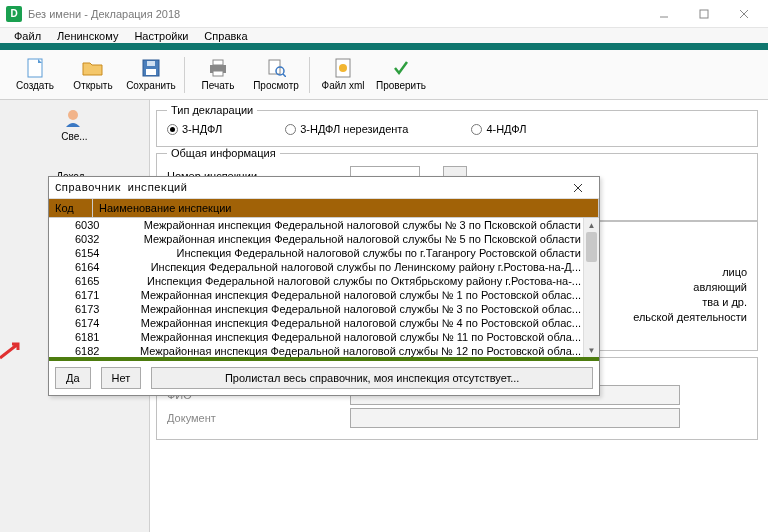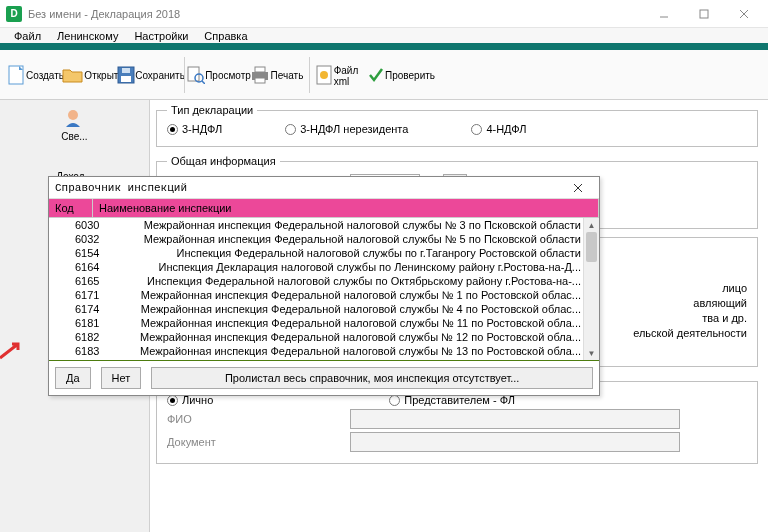--- a/index.html
+++ b/index.html
@@ -12,68 +12,68 @@
   .titlebar .title { color: #7a7a7a; flex: 1; }
   .titlebar .win-btns { display: flex; }
   .titlebar .win-btn { width: 40px; height: 24px; display: flex; align-items: center; justify-content: center; color: #888; }
 
   
   .menubar { height: 22px; display: flex; align-items: center; padding: 0 6px; border-bottom: 7px solid #0f766e; background: #f7f7f7; }
   .menubar .menu-item { padding: 2px 8px; cursor: default; }
 
   
   .toolbar { height: 50px; display: flex; align-items: center; padding: 2px 6px; border-bottom: 1px solid #d0d0d0; background: #fafafa; gap: 0; }
-  .toolbar .tb-btn { display: flex; align-items: center; justify-content: center; width: 58px; height: 46px; cursor: default; }
+  .toolbar .tb-btn { display: flex; flex-direction: column; align-items: center; justify-content: center; width: 58px; height: 46px; cursor: default; }
   .toolbar .tb-btn .ic { width: 22px; height: 20px; display: flex; align-items: center; justify-content: center; }
   .toolbar .tb-btn .lbl { font-size: 10px; margin-top: 2px; }
   .toolbar .sep { width: 1px; height: 36px; background: #d0d0d0; margin: 0 4px; }
 
   
   .main { display: flex; height: calc(100% - 100px); }
   .sidebar { width: 150px; background: #f0f0f0; border-right: 1px solid #d0d0d0; }
   .side-item { height: 50px; display: flex; flex-direction: column; align-items: center; justify-content: center; border: 1px solid transparent; }
   .side-item.active { background: #e4ecf5; border: 1px solid #7aa3cc; }
   .side-item .si-icon { width: 24px; height: 20px; }
   .side-item .si-lbl { font-size: 10px; margin-top: 2px; text-align: center; }
 
   .content { flex: 1; padding: 4px 10px 4px 6px; overflow: hidden; }
-  fieldset { border: 1px solid #c0c0c0; margin: 0 0 8px 0; padding: 4px 10px 8px 10px; }
+  fieldset { border: 1px solid #c0c0c0; margin: 0 0 0 0; padding: 4px 10px 8px 10px; }
   legend { padding: 0 4px; color: #000; font-size: 11px; }
   .row { display: flex; align-items: center; margin: 3px 0; gap: 23px; }
   .row label.fld { width: 160px; }
   .radio { display: inline-flex; align-items: center; gap: 4px; margin-right: 40px; }
   .radio .dot { width: 11px; height: 11px; border: 1px solid #777; border-radius: 50%; display: inline-flex; align-items: center; justify-content: center; }
   .radio .dot.sel::after { content: ""; width: 5px; height: 5px; background: #000; border-radius: 50%; }
   input.txt { height: 20px; border: 1px solid #aaa; padding: 1px 3px; font-family: inherit; font-size: 11px; }
   .btn-dots { width: 24px; height: 20px; border: 1px solid #aaa; background: #efefef; display: inline-flex; align-items: center; justify-content: center; }
   .spinner { display: inline-flex; }
   .spinner input { width: 32px; }
   .spinner .spins { display: flex; flex-direction: column; border: 1px solid #aaa; border-left: none; }
   .spinner .sp { width: 14px; height: 9px; display: flex; align-items: center; justify-content: center; font-size: 7px; line-height: 1; background: #efefef; }
 
   .arrow-hint { position: absolute; left: 0; top: 342px; width: 24px; height: 18px; }
 
   
   .modal { position: absolute; left: 48px; top: 176px; width: 552px; height: 220px; background: #fff; border: 1px solid #888; box-shadow: 2px 2px 4px rgba(0,0,0,0.15); display: flex; flex-direction: column; }
   .modal .m-title { height: 22px; background: #fff; border-bottom: 1px solid #ddd; display: flex; align-items: center; padding: 0 6px; font-family: Liberation Mono, monospace; }
   .modal .m-title .t { flex: 1; }
   .modal .m-title .x { width: 20px; text-align: center; color: #333; }
-  .modal .headers { display: flex; background: #ec4899; border-bottom: 1px solid #ccc; align-items: center; }
+  .modal .headers { display: flex; background: #a16207; border-bottom: 1px solid #ccc; align-items: center; }
   .modal .headers .h { padding: 3px 6px; border-right: 1px solid #ccc; }
   .modal .headers .h.code { width: 44px; }
   .modal .list { flex: 1; overflow: hidden; position: relative; }
   .modal .list .row-item { display: flex; padding: 0 0 0 0; height: 14px; line-height: 14px; margin-left: 20px; }
   .modal .list .row-item .c1 { width: 44px; padding-left: 6px; }
   .modal .list .row-item .c2 { flex: 1; white-space: nowrap; overflow: hidden; text-overflow: ellipsis; padding-right: 18px; text-align: right; }
   .modal .scrollbar { position: absolute; right: 0; top: 0; bottom: 0; width: 16px; background: #f0f0f0; border-left: 1px solid #ddd; }
   .modal .scrollbar .thumb { position: absolute; left: 2px; right: 2px; top: 14px; height: 30px; background: #c8c8c8; border-radius: 2px; }
   .modal .scrollbar .arr { position: absolute; left: 0; right: 0; height: 14px; display: flex; align-items: center; justify-content: center; font-size: 8px; color: #666; }
   .modal .scrollbar .arr.up { top: 0; }
   .modal .scrollbar .arr.dn { bottom: 0; }
-  .modal .btns { display: flex; gap: 10px; padding: 6px; border-top: 1px solid #4d7c0f; }
+  .modal .btns { display: flex; gap: 10px; padding: 6px; border-top: 4px solid #4d7c0f; }
   .modal .btns button { height: 22px; border: 1px solid #aaa; background: #efefef; font-family: inherit; font-size: 11px; padding: 0 10px; }
   .modal .btns .long { flex: 1; text-align: center; overflow: hidden; text-overflow: ellipsis; white-space: nowrap; }
 
   
   svg { display: block; }
 </style>
 </head>
 <body>
 
 <div class="titlebar">
@@ -131,36 +131,36 @@
           <rect x="4" y="10" width="10" height="6" fill="#fff"></rect>
           <rect x="5" y="2" width="8" height="5" fill="#cfe0f2"></rect>
         </svg>
       </span>
     <span class="lbl">Сохранить</span>
   </div>
   <div class="sep"></div>
   <div class="tb-btn">
     <span class="ic">
         <svg width="20" height="18">
+          <rect x="2" y="6" width="16" height="8" fill="#888"></rect>
+          <rect x="5" y="1" width="10" height="5" fill="#fff" stroke="#888"></rect>
+          <rect x="5" y="12" width="10" height="5" fill="#fff" stroke="#888"></rect>
+        </svg>
+      </span>
+    <span class="lbl">Печать</span>
+  </div>
+  <div class="tb-btn">
+    <span class="ic">
+        <svg width="20" height="18">
           <rect x="3" y="1" width="11" height="14" fill="#fff" stroke="#888"></rect>
           <circle cx="14" cy="12" r="4" fill="none" stroke="#3a78c3" stroke-width="1.5"></circle>
           <line x1="17" y1="15" x2="20" y2="18" stroke="#3a78c3" stroke-width="1.5"></line>
         </svg>
       </span>
     <span class="lbl">Просмотр</span>
-  </div>
-  <div class="tb-btn">
-    <span class="ic">
-        <svg width="20" height="18">
-          <rect x="2" y="6" width="16" height="8" fill="#888"></rect>
-          <rect x="5" y="1" width="10" height="5" fill="#fff" stroke="#888"></rect>
-          <rect x="5" y="12" width="10" height="5" fill="#fff" stroke="#888"></rect>
-        </svg>
-      </span>
-    <span class="lbl">Печать</span>
   </div>
   <div class="sep"></div>
   <div class="tb-btn">
     <span class="ic">
         <svg width="18" height="20">
           <rect x="2" y="1" width="14" height="18" fill="#fff" stroke="#888"></rect>
           <circle cx="9" cy="10" r="4" fill="#f2b632"></circle>
         </svg>
       </span>
     <span class="lbl">Файл xml</span>
@@ -304,29 +304,33 @@
       <div class="row-item">
         <span class="c1">6032</span>
         <span class="c2">Межрайонная инспекция Федеральной налоговой службы № 5 по Псковской области</span>
       </div>
       <div class="row-item">
         <span class="c1">6154</span>
         <span class="c2">Инспекция Федеральной налоговой службы по г.Таганрогу Ростовской области</span>
       </div>
       <div class="row-item">
         <span class="c1">6164</span>
-        <span class="c2">Инспекция Декларация налоговой службы по Ленинскому району г.Ростова-на-Д...</span>
+        <span class="c2">Инспекция Федеральной налоговой службы по Ленинскому району г.Ростова-на-Д...</span>
       </div>
       <div class="row-item">
         <span class="c1">6165</span>
         <span class="c2">Инспекция Федеральной налоговой службы по Октябрьскому району г.Ростова-на-...</span>
       </div>
       <div class="row-item">
         <span class="c1">6171</span>
         <span class="c2">Межрайонная инспекция Федеральной налоговой службы № 1 по Ростовской облас...</span>
+      </div>
+      <div class="row-item">
+        <span class="c1">6173</span>
+        <span class="c2">Межрайонная инспекция Федеральной налоговой службы № 3 по Ростовской облас...</span>
       </div>
       <div class="row-item">
         <span class="c1">6174</span>
         <span class="c2">Межрайонная инспекция Федеральной налоговой службы № 4 по Ростовской облас...</span>
       </div>
       <div class="row-item">
         <span class="c1">6181</span>
         <span class="c2">Межрайонная инспекция Федеральной налоговой службы № 11 по Ростовской обла...</span>
       </div>
       <div class="row-item">

